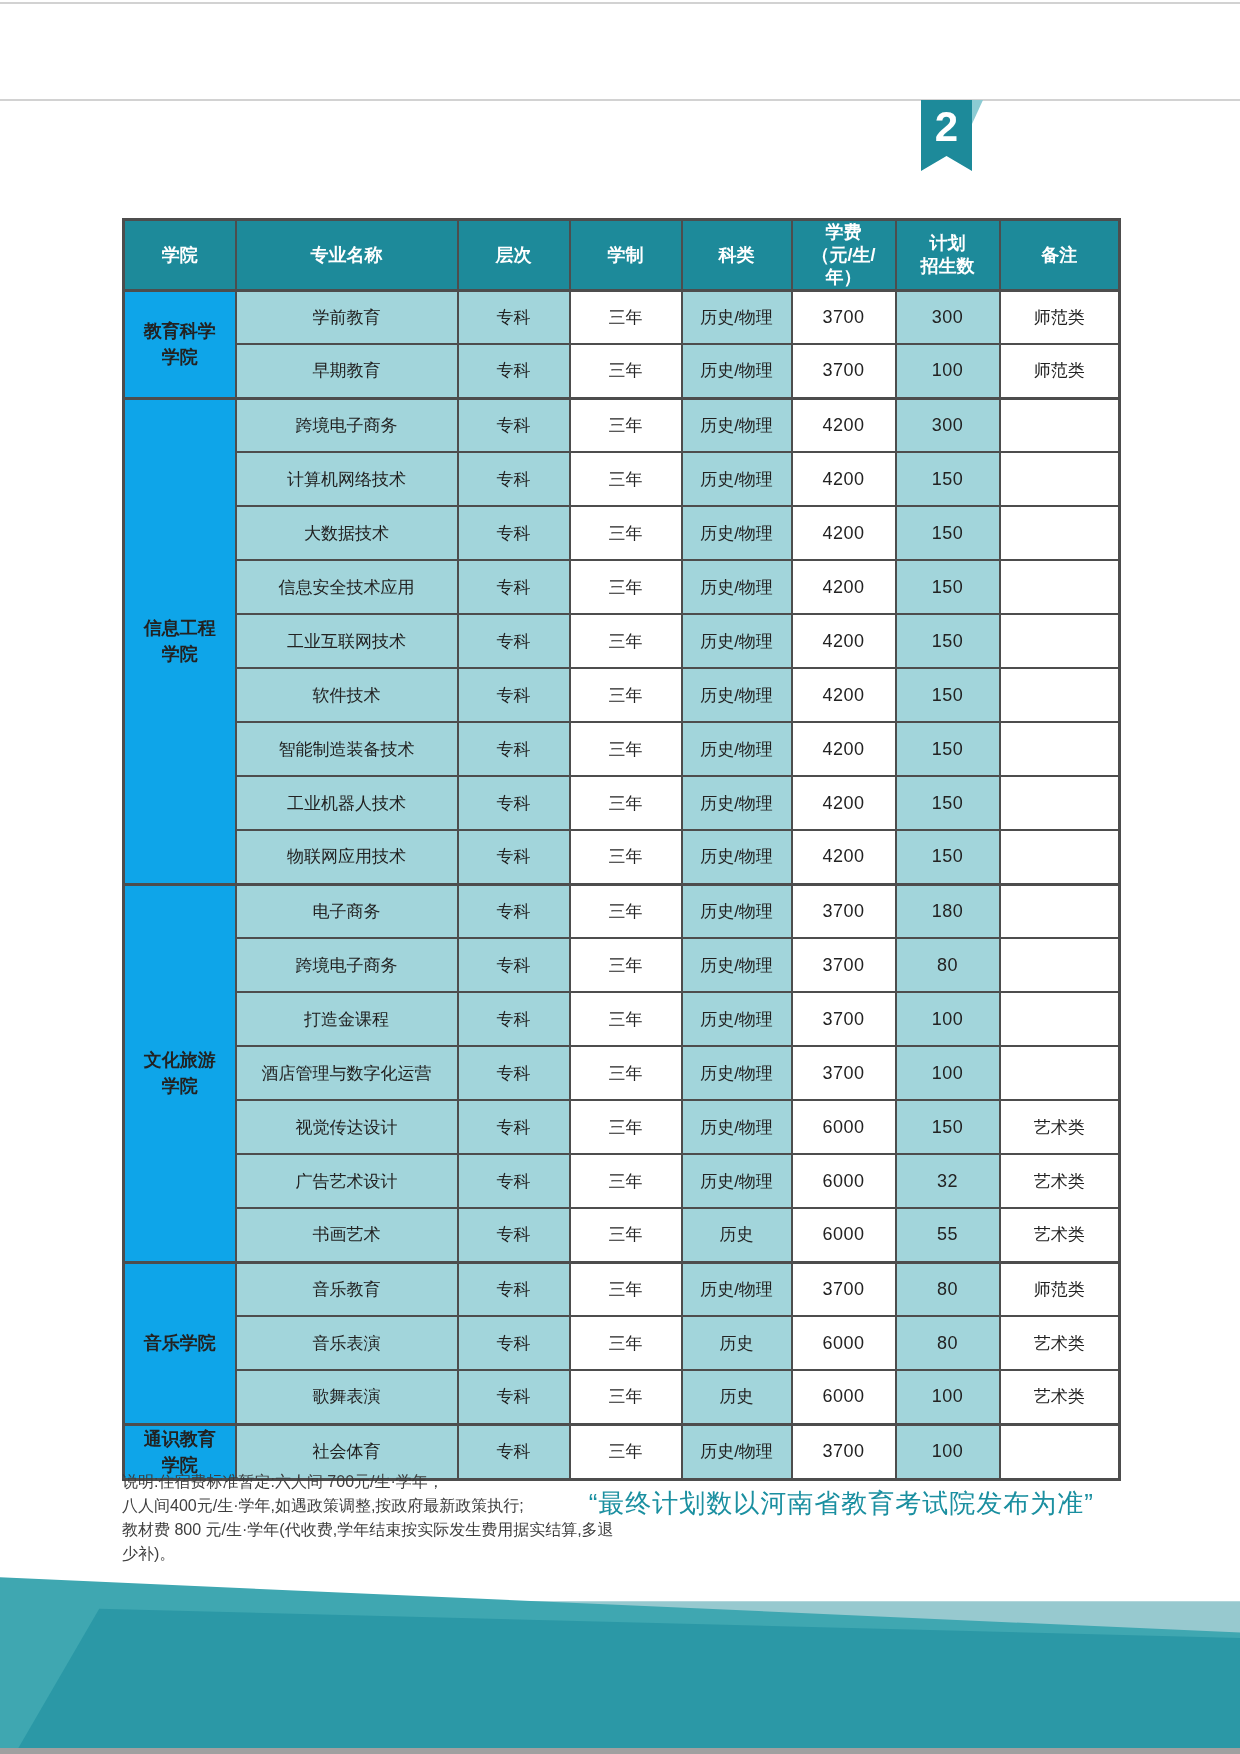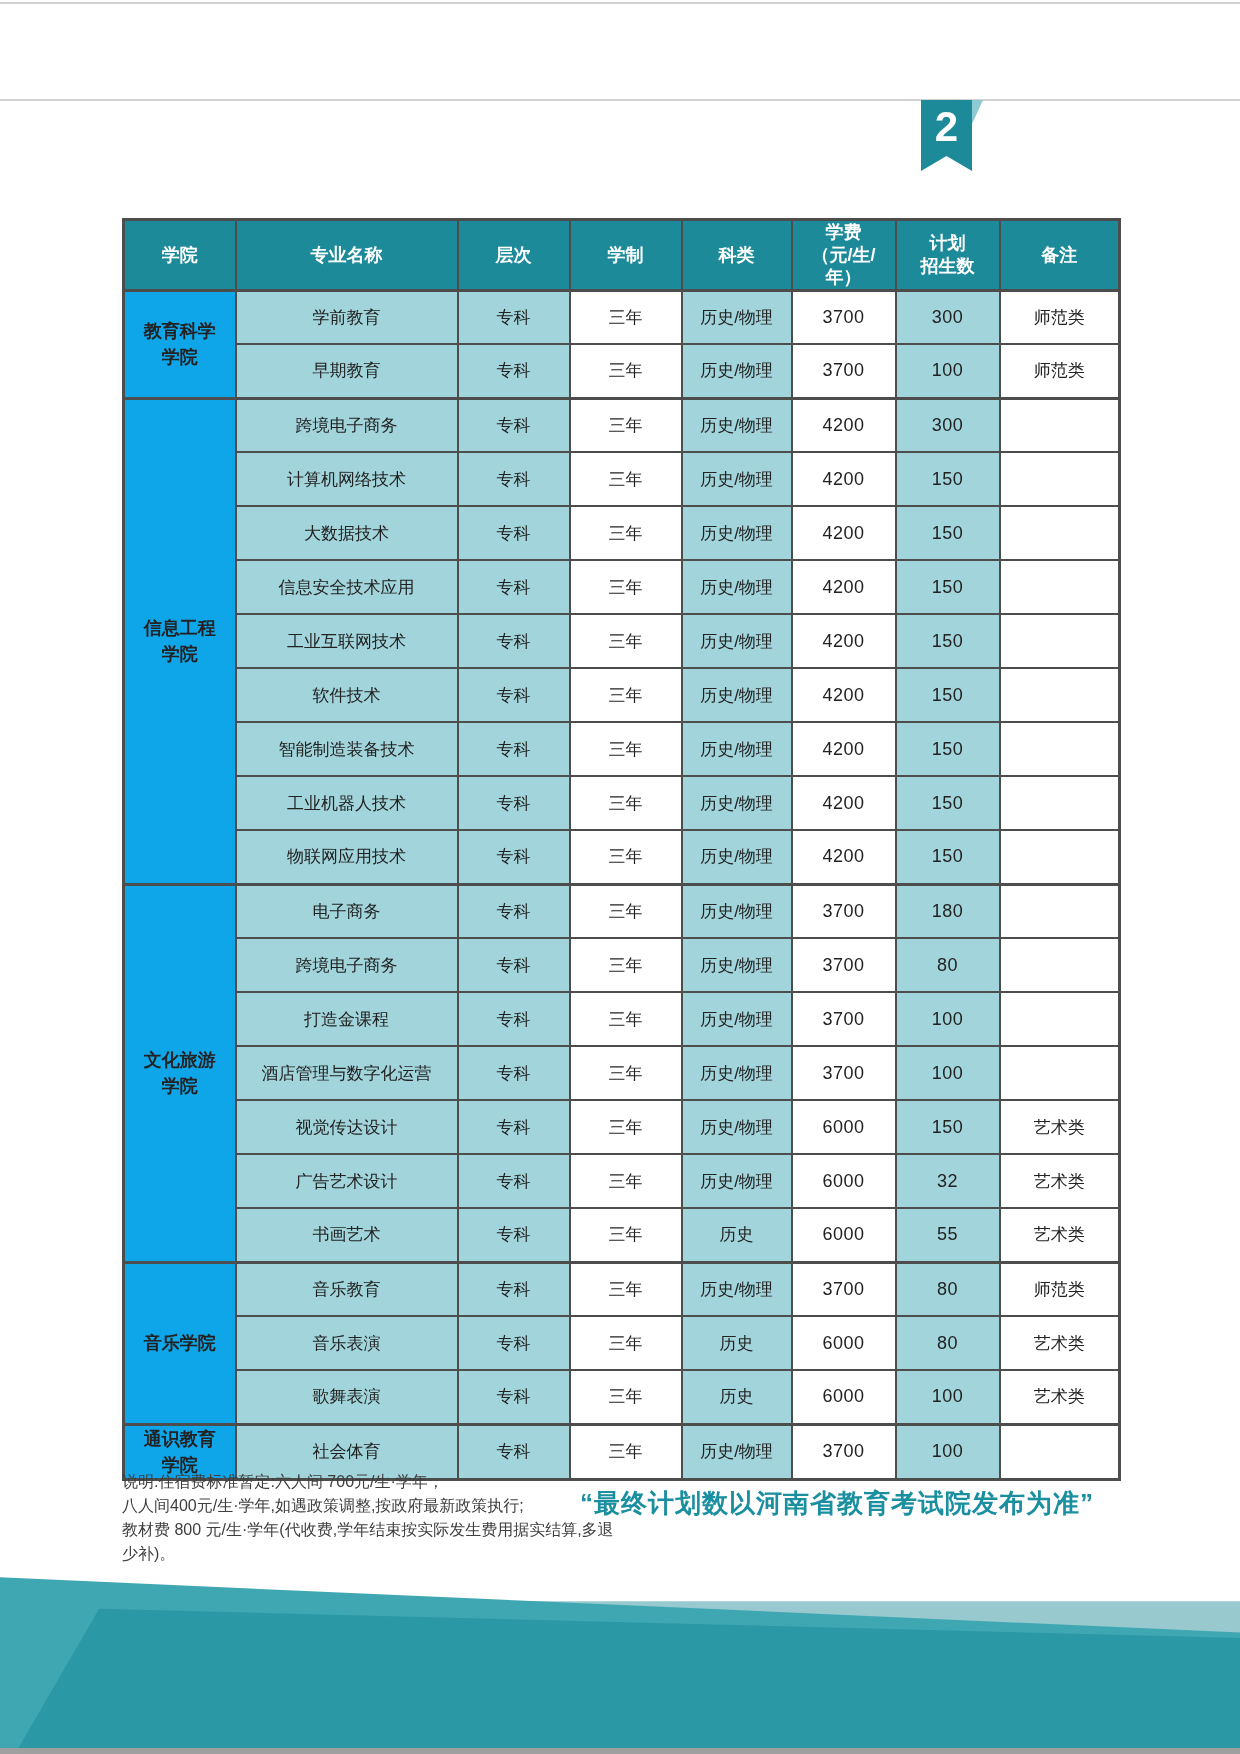--- a/index.html
+++ b/index.html
@@ -43,21 +43,21 @@
   #plan-table td.teal{background:#a2d5db;}
   #plan-table td.college{background:#0ea5e9;font-size:18px;font-weight:600;white-space:pre-line;
               line-height:1.45;}
   #plan-table td.num{font-size:18px;letter-spacing:0.5px;margin-top:9px;}
   col.c1{width:112px;} col.c2{width:222px;} col.c3{width:112px;} col.c4{width:112px;}
   col.c5{width:110px;} col.c6{width:104px;} col.c7{width:104px;} col.c8{width:120px;}
 
   
   #notes{position:absolute;left:122px;top:1470px;width:500px;font-size:16px;color:#3e3e3e;
          line-height:24px;white-space:pre-line;}
-  #disclaimer{position:absolute;top:1486px;right:146px;font-size:26px;font-weight:bold;
+  #disclaimer{position:absolute;top:1486px;right:146px;font-size:26px;font-weight:normal;
          color:#1a8fa0;letter-spacing:1px;white-space:nowrap;}
 
   
   #footer-art{position:absolute;left:0;top:1570px;width:1240px;height:184px;}
   #footer-art .shape{position:absolute;left:0;top:0;width:100%;height:100%;}
   .footer-pale{background:#97c9cf;clip-path:polygon(42% 17%,100% 17%,100% 60%,42% 42%);}
   .footer-base{background:#3fa7b1;clip-path:polygon(0 4%,100% 34%,100% 100%,0 100%);}
   .footer-dark{background:#2b98a6;clip-path:polygon(8% 21%,100% 37%,100% 100%,1.2% 100%);}
   #footer-strip{position:absolute;left:0;bottom:0;width:100%;height:6px;background:#a0a0a0;}
 </style>

